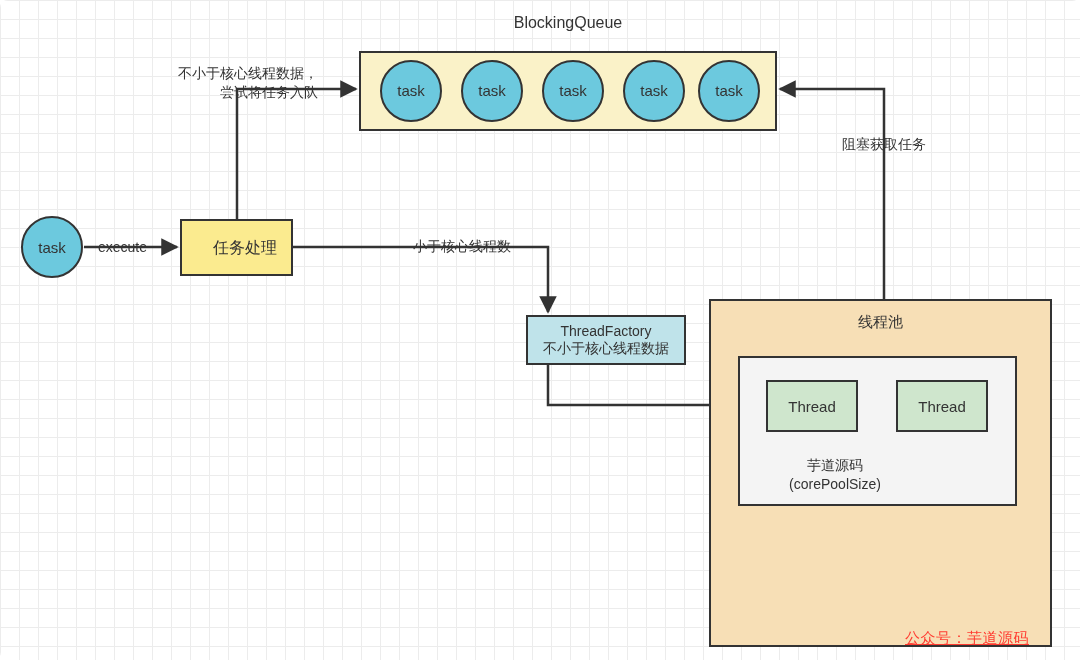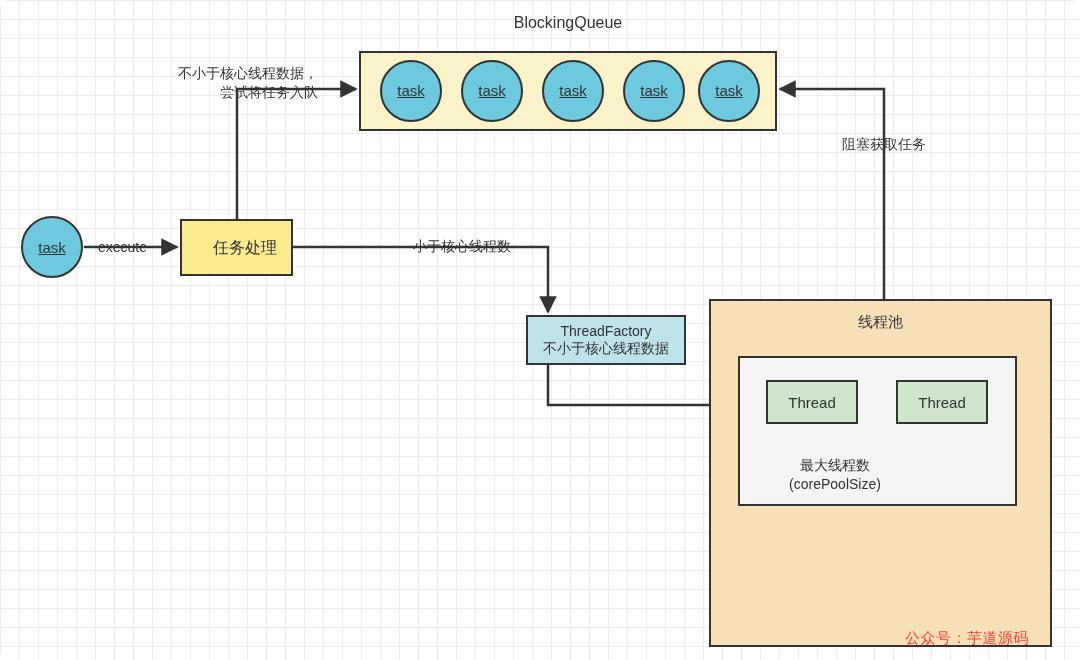--- a/index.html
+++ b/index.html
@@ -56,21 +56,20 @@
   }
   .task-circle {
     position: absolute;
     width: 62px; height: 62px;
     border-radius: 50%;
     border: 2px solid #333333;
     background: #6cc9de;
     display: flex; align-items: center; justify-content: center;
     font-size: 15px; color: #333333;
     box-sizing: border-box;
-    text-decoration: underline;
   }
   #queue-title {
     left: 359px; top: 12px; width: 418px;
     font-size: 16px;
   }
   #task-in-circle {
     left: 21px; top: 216px;
   }
   #task-handler {
     left: 180px; top: 219px; width: 113px; height: 57px;
@@ -89,21 +88,21 @@
     left: 709px; top: 312px; width: 343px;
     font-size: 15px;
   }
   #core-box {
     left: 738px; top: 356px; width: 279px; height: 150px;
     background: #f4f4f4;
   }
   .thread-box {
     position: absolute;
     box-sizing: border-box;
-    width: 92px; height: 44px;
+    width: 92px; height: 52px;
     border: 2px solid #333333;
     background: #cfe6cd;
     display: flex; align-items: center; justify-content: center;
     font-size: 15px; color: #333333;
   }
   #thread-1 { left: 766px; top: 380px; }
   #thread-2 { left: 896px; top: 380px; }
   #core-label {
     left: 745px; top: 456px; width: 180px;
     font-size: 14px;
@@ -126,20 +125,21 @@
   }
   #lbl-block-get {
     left: 816px; top: 135px; width: 136px;
     font-size: 14px;
   }
   #watermark {
     left: 905px; top: 628px;
     font-size: 15px;
     color: #ff3b30;
     letter-spacing: 0.5px;
+    text-decoration: underline;
   }
 </style>
 </head>
 <body>
 
 <div id="canvas">
 
   <svg class="svg-layer" viewBox="0 0 1080 660" xmlns="http://www.w3.org/2000/svg">
     <defs>
       <marker id="arrow" viewBox="0 0 10 10" refX="9" refY="5" markerWidth="7" markerHeight="7" orient="auto-start-reverse">
@@ -196,21 +196,21 @@
 
   <div id="core-box" class="node box"></div>
 
   <div id="thread-1" class="thread-box">
     <span>Thread</span>
   </div>
   <div id="thread-2" class="thread-box">
     <span>Thread</span>
   </div>
 
-  <div id="core-label" class="lbl">最大线程数
+  <div id="core-label" class="lbl">芋道源码
 (corePoolSize)</div>
 
 
   <div id="lbl-enqueue" class="lbl">不小于核心线程数据，
 尝试将任务入队</div>
 
   <div id="lbl-execute" class="lbl">execute</div>
 
   <div id="lbl-less-core" class="lbl">小于核心线程数</div>
 

